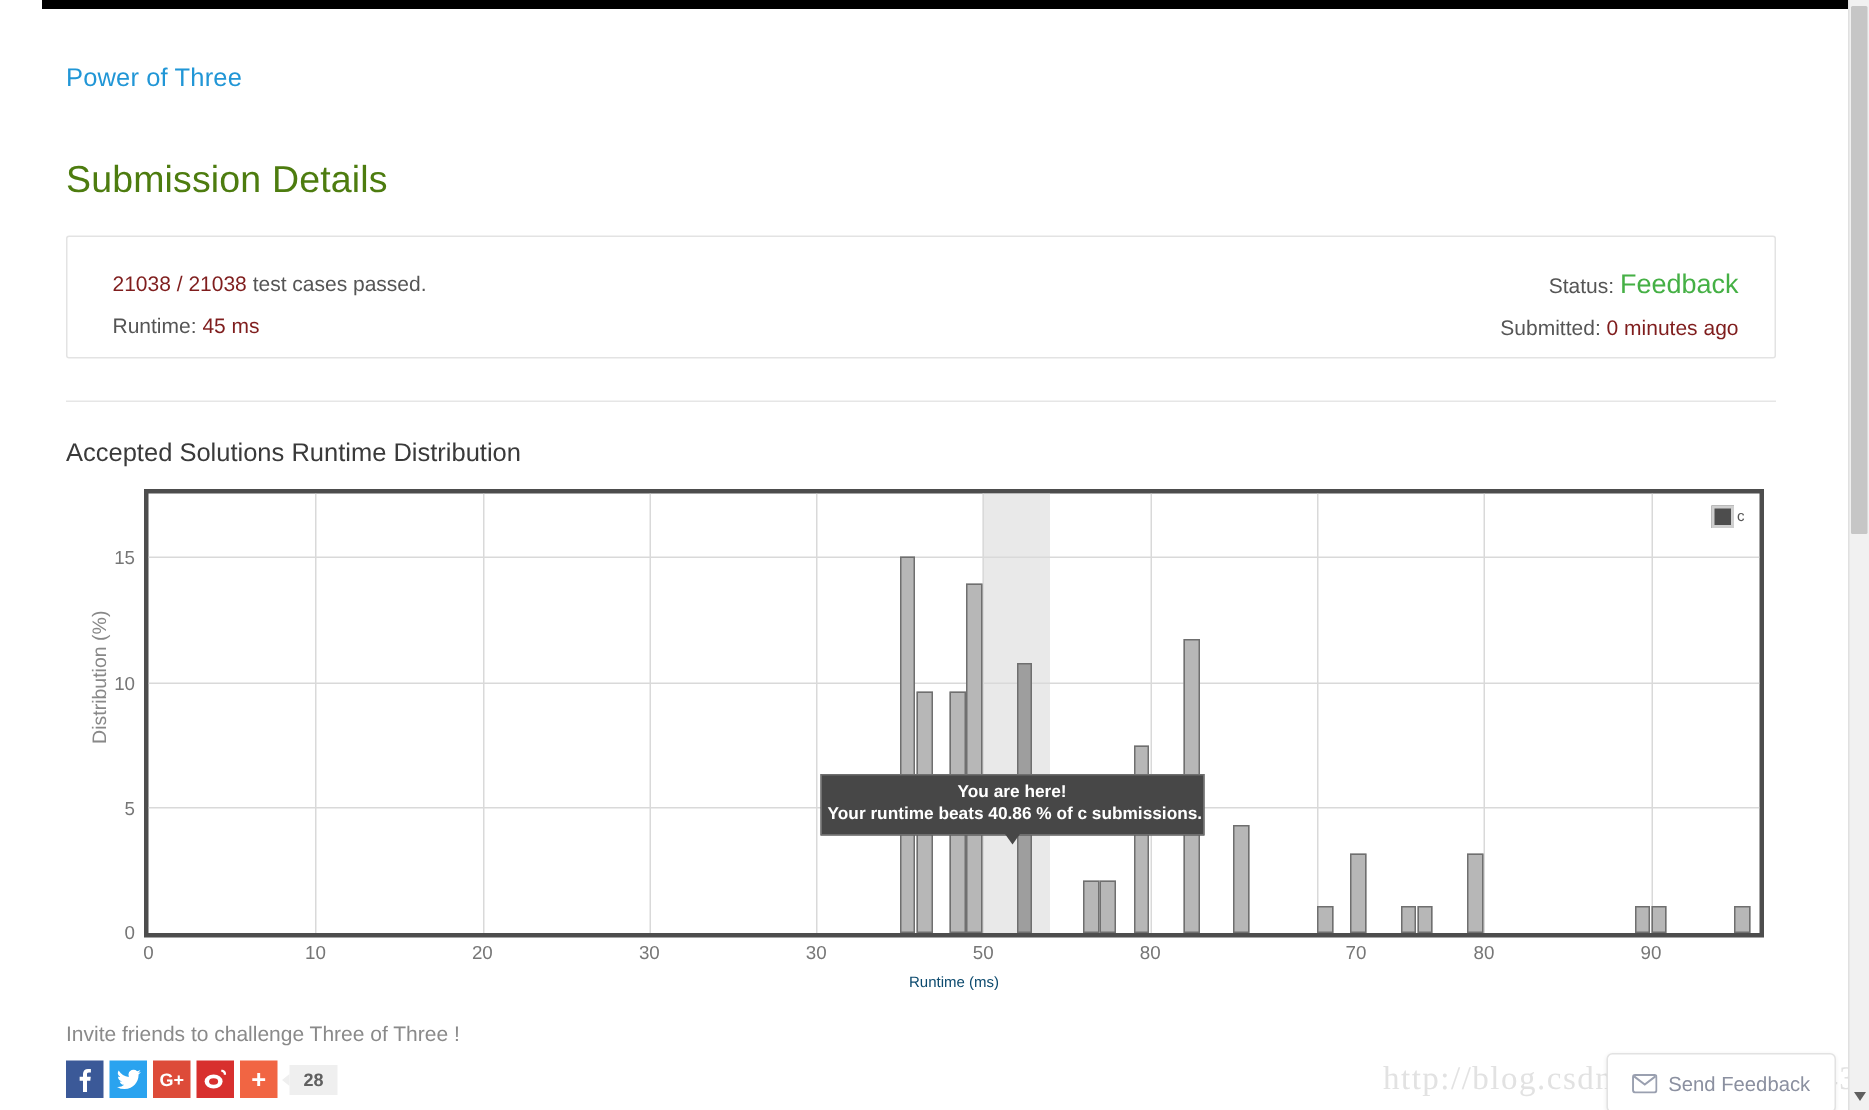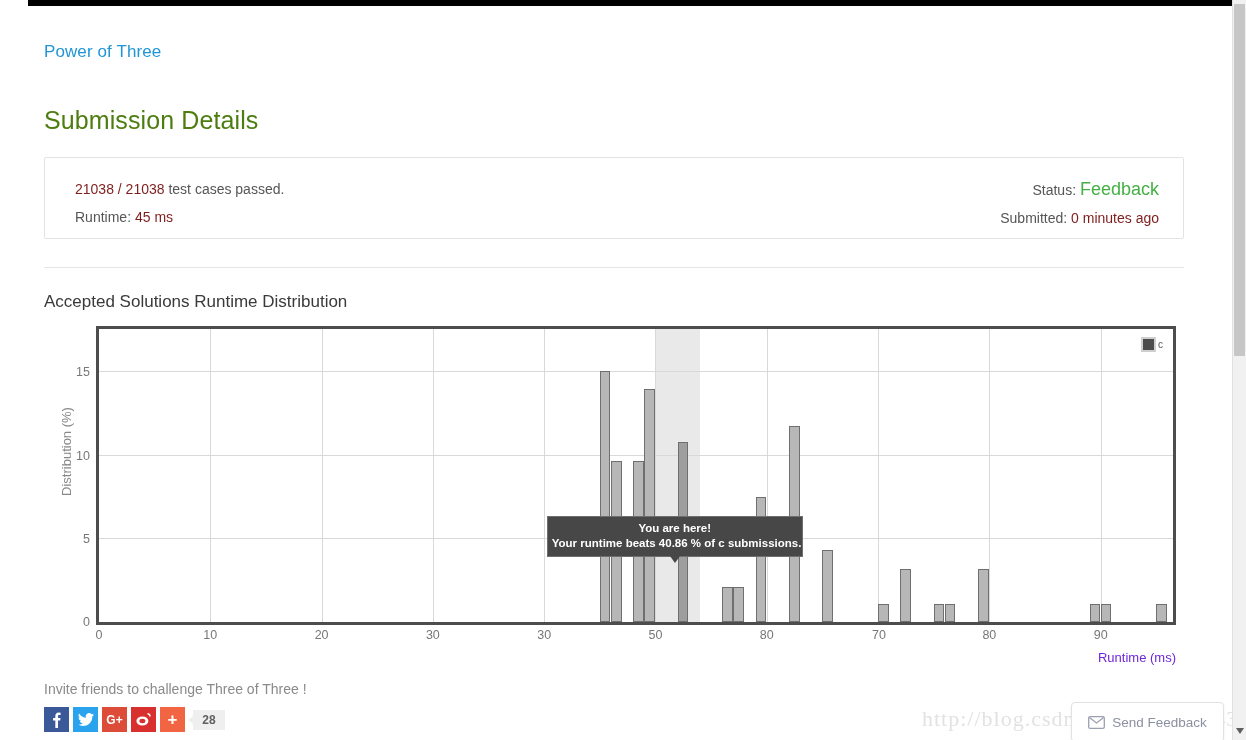--- a/index.html
+++ b/index.html
@@ -111,21 +111,21 @@
   .ylabel{
     position:absolute;
     left:-48px; top:118px;
     width:140px;
     text-align:center;
     font-size:13px; color:#888;
     transform:rotate(-90deg);
   }
   .xlabel{
     position:absolute; left:52px; top:324px; width:1080px;
-    text-align:right; font-size:13px; color:#6d28d9;
+    text-align:center; font-size:10px; color:#0c4a6e;
   }
   .legend{
     position:absolute; right:10px; top:8px;
     display:flex; align-items:center; gap:2px;
   }
   .legend-swatch{
     width:15px; height:15px; background:#4d4d4d; border:2px solid #cfcfcf;
   }
   .legend-label{ font-size:10px; color:#555; }
   .tooltip{
@@ -313,21 +313,21 @@
       </div>
 
       <div class="xticks" id="xticks">
           <div class="xtick" style="left: 3px;">0</div>
           <div class="xtick" style="left: 114.295px;">10</div>
           <div class="xtick" style="left: 225.591px;">20</div>
           <div class="xtick" style="left: 336.886px;">30</div>
           <div class="xtick" style="left: 448.181px;">30</div>
           <div class="xtick" style="left: 559.477px;">50</div>
           <div class="xtick" style="left: 670.772px;">80</div>
-          <div class="xtick" style="left: 783px;">70</div>
+          <div class="xtick" style="left: 808px;">70</div>
           <div class="xtick" style="left: 893.363px;">80</div>
           <div class="xtick" style="left: 1004.66px;">90</div>
         </div>
       <div class="xlabel">Runtime (ms)</div>
     </div>
 
     <div class="invite">Invite friends to challenge Three of Three !</div>
 
     <div class="social">
       <div class="sbtn fb">

